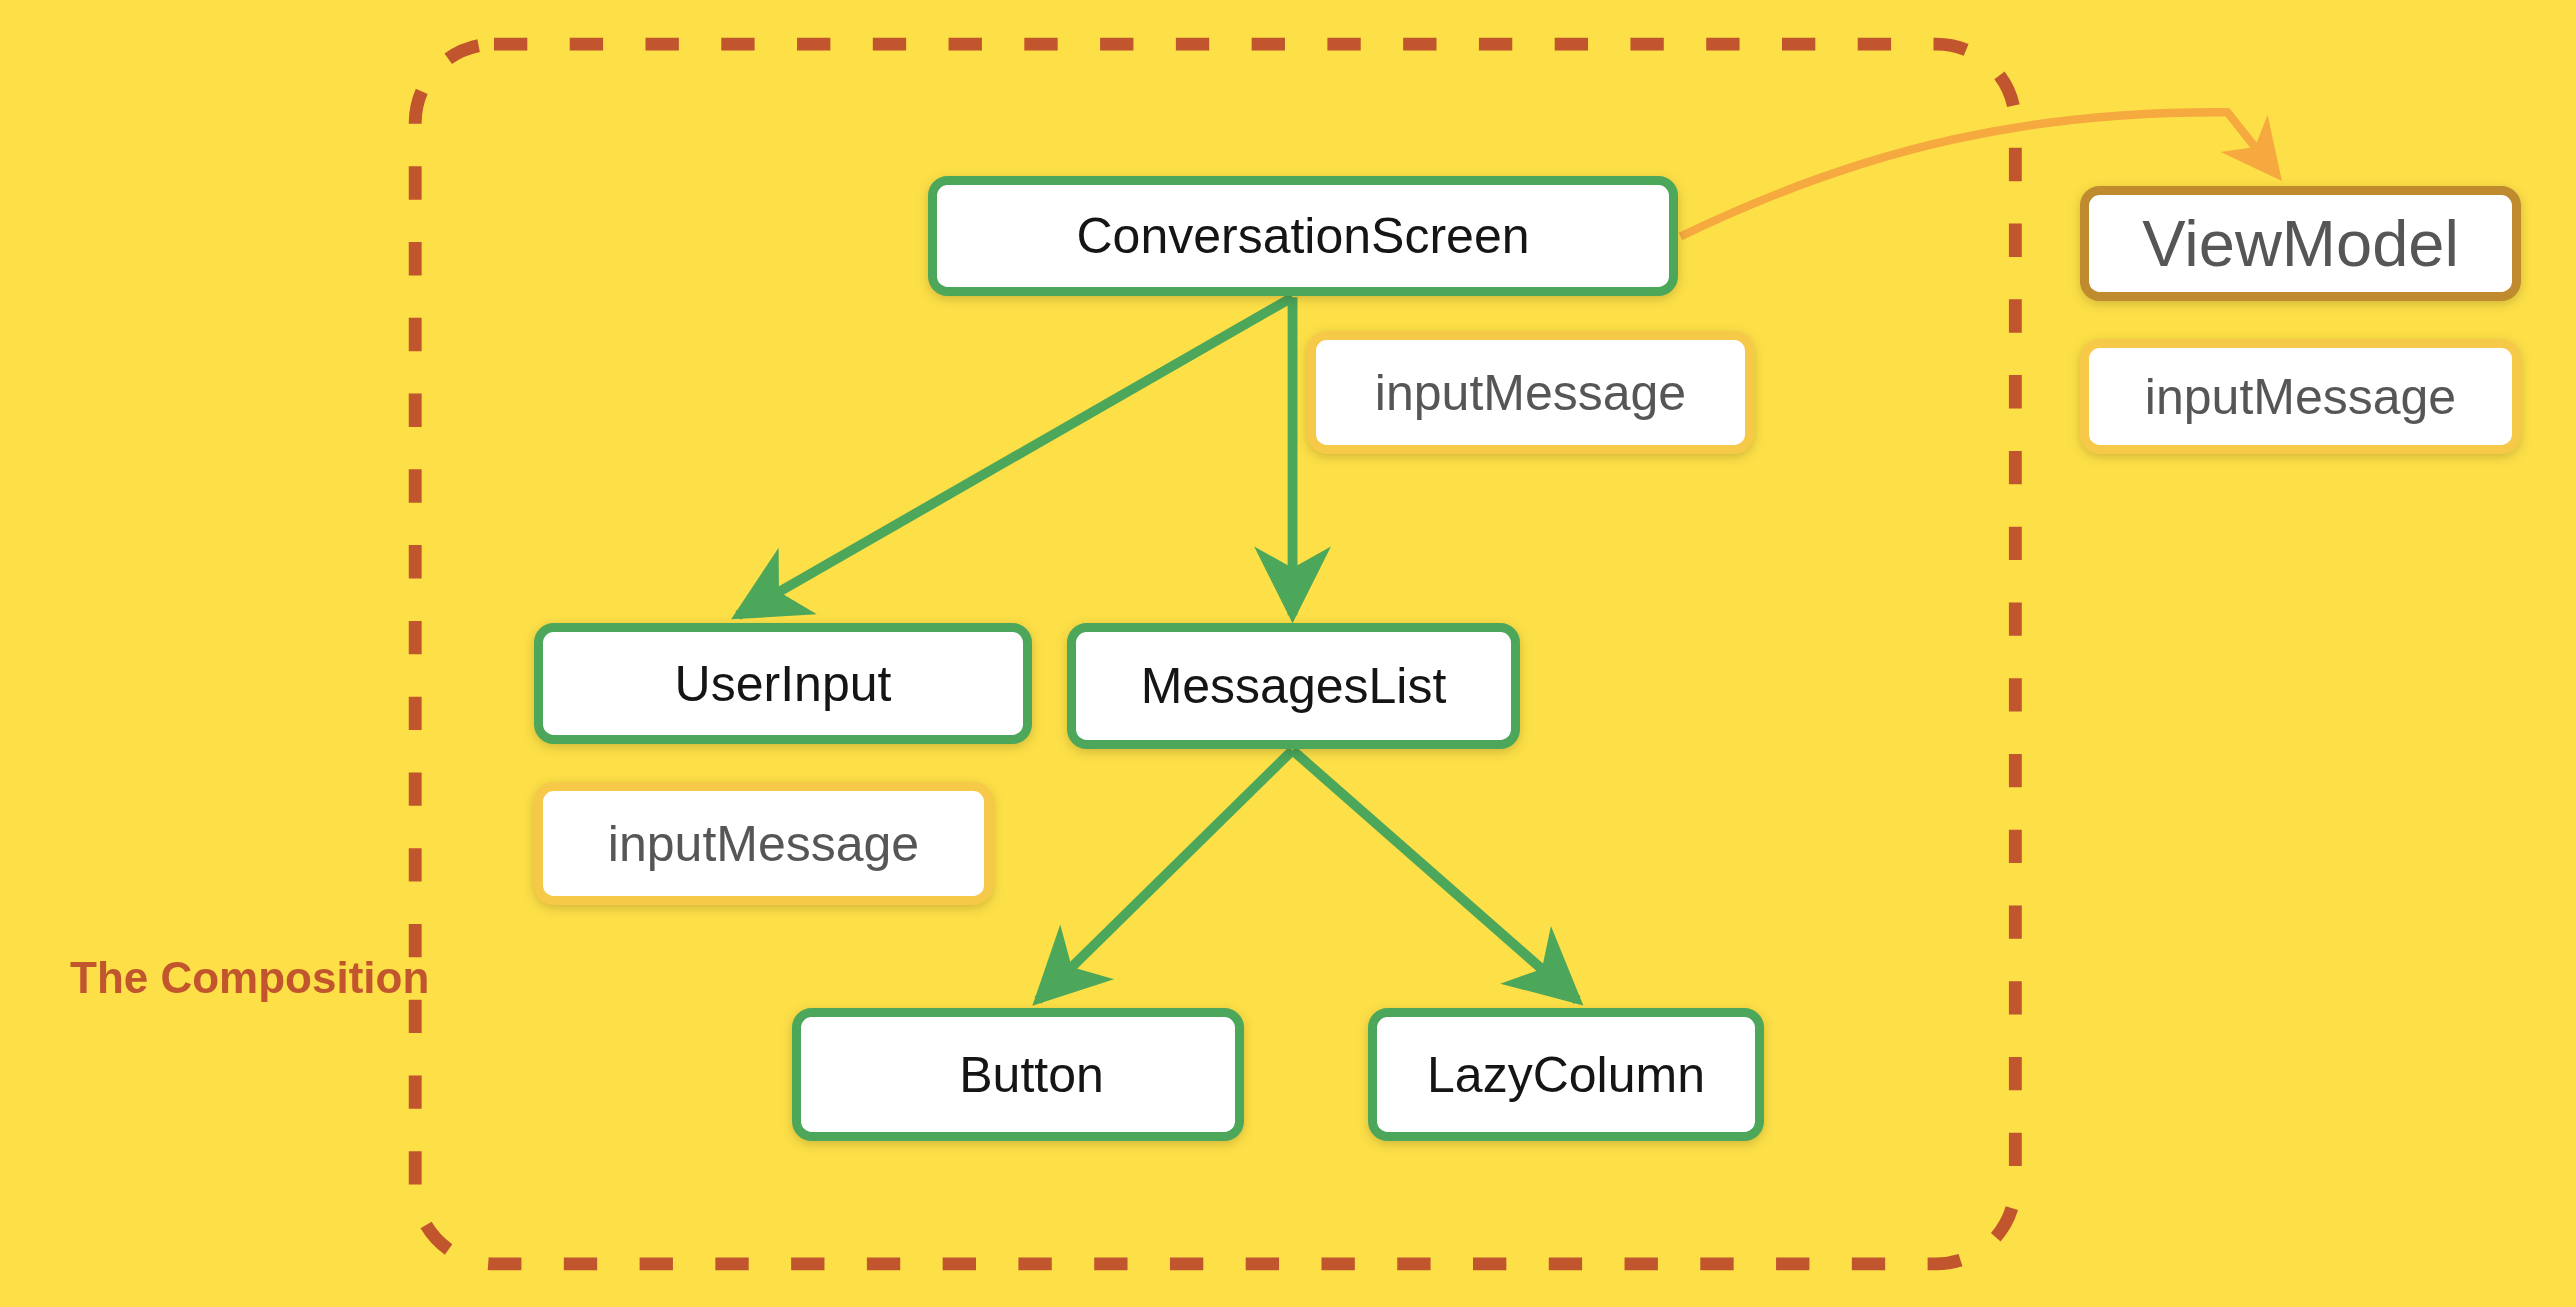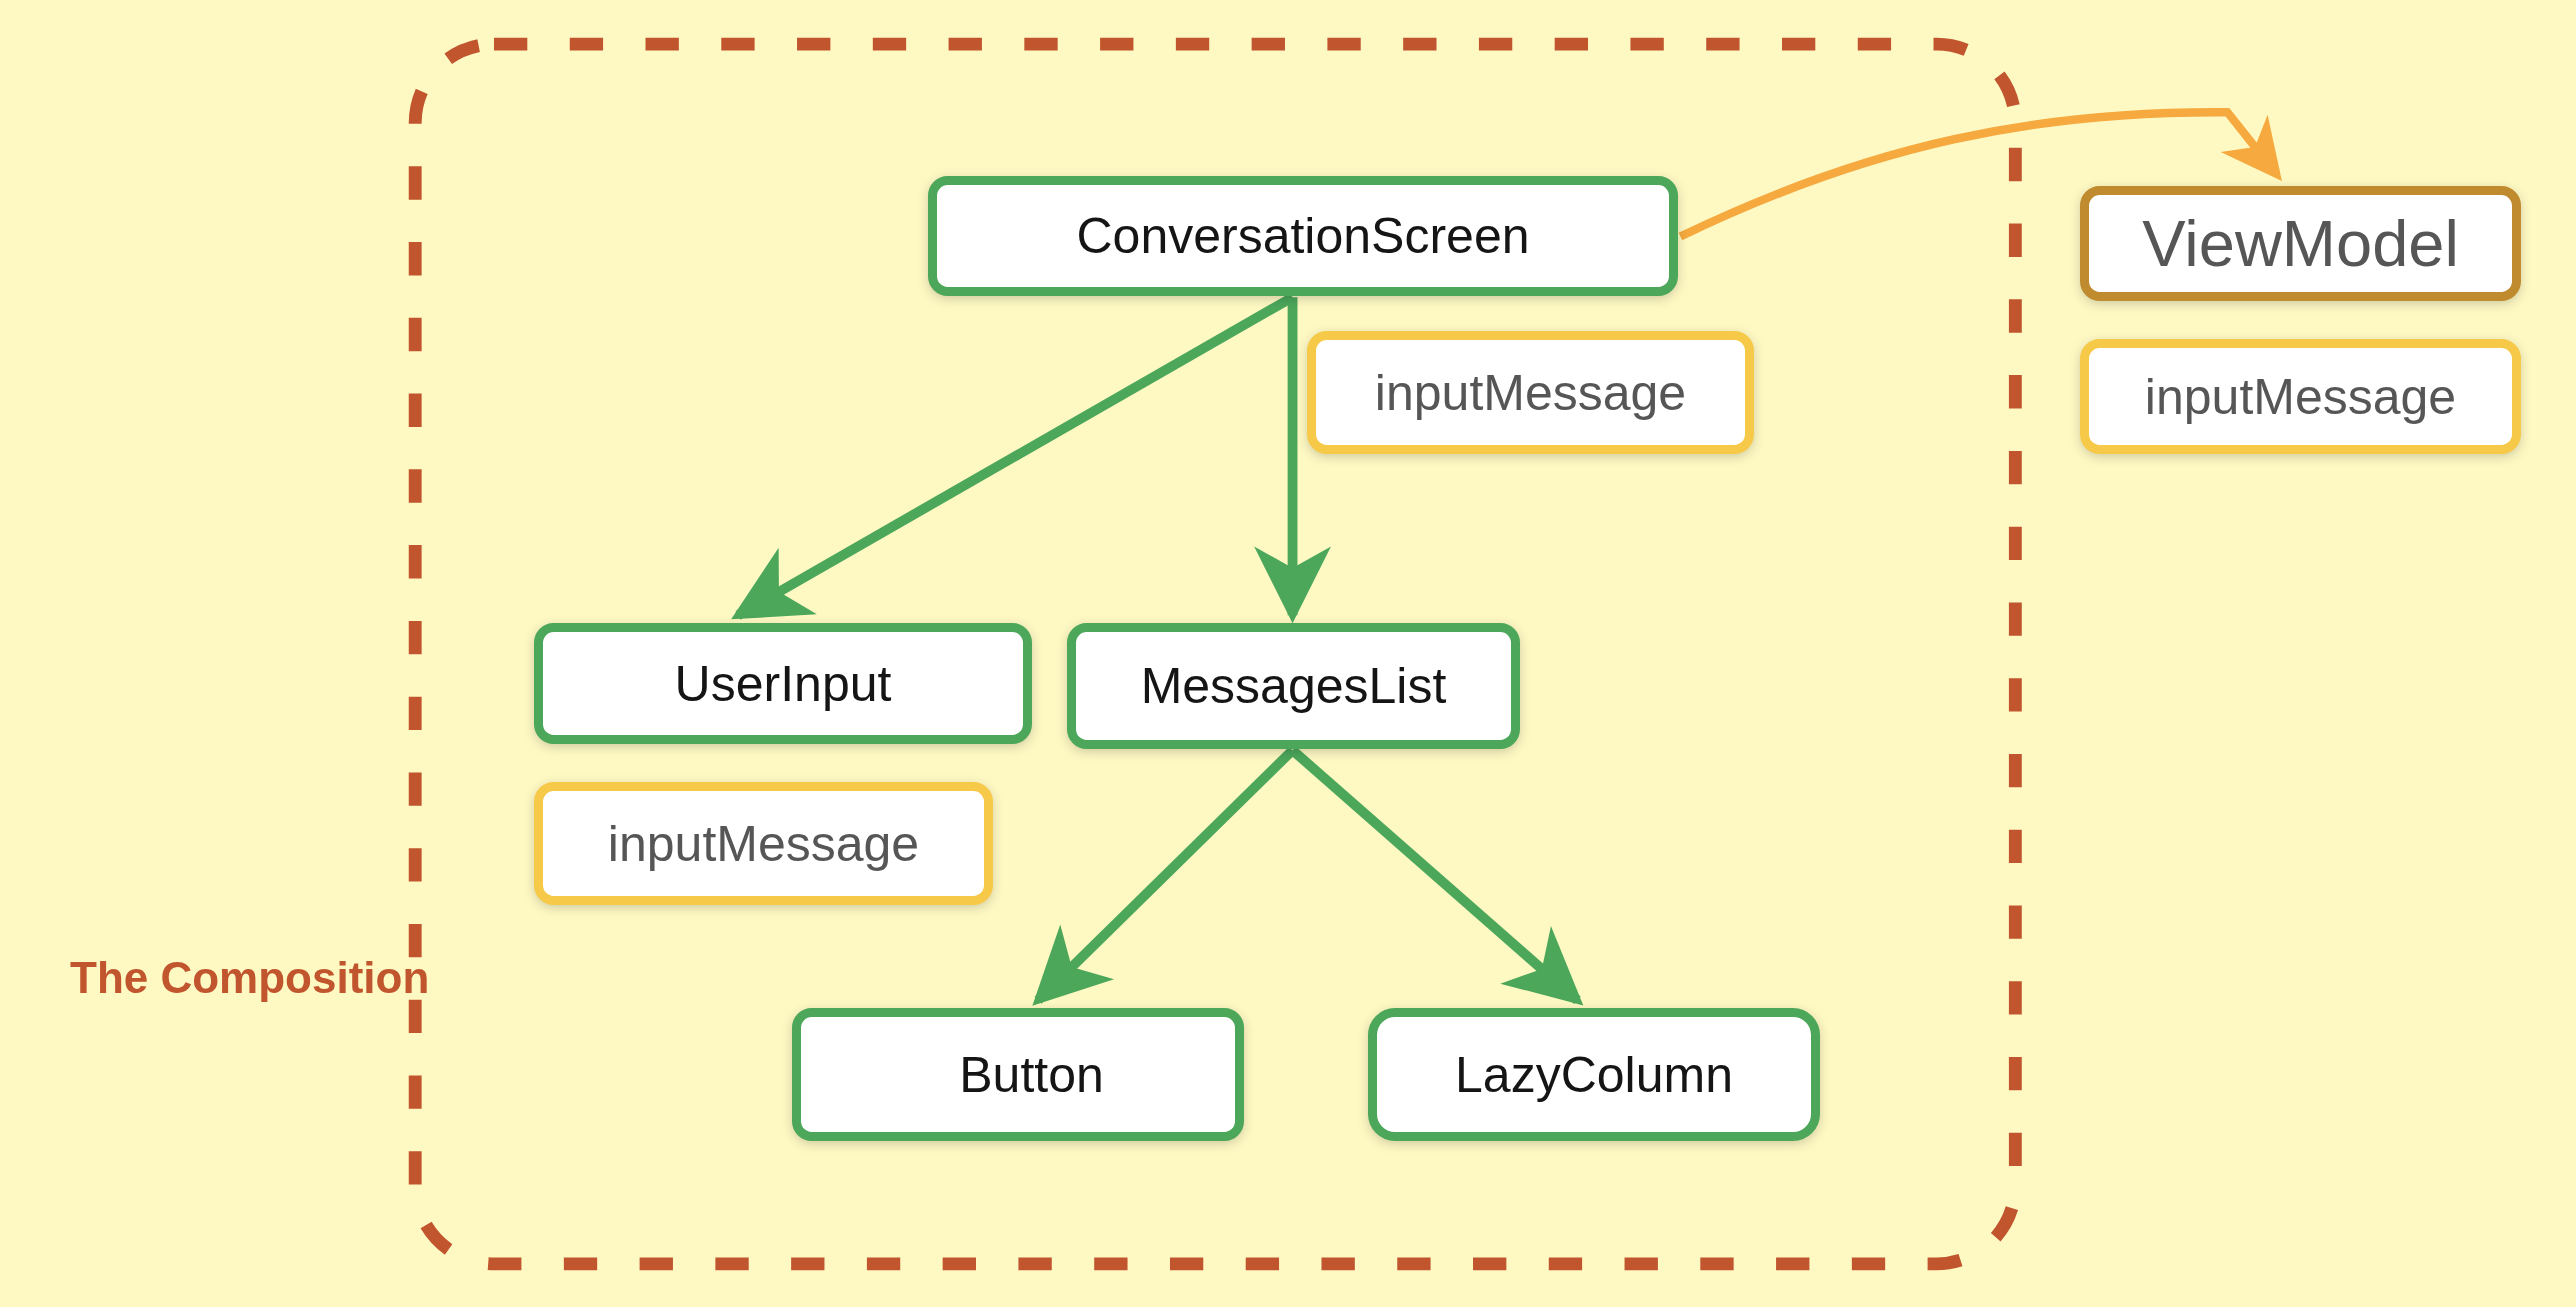--- a/index.html
+++ b/index.html
@@ -7,21 +7,21 @@
     padding: 0;
     background: #ffffff;
   }
   body {
     font-family: "Liberation Sans", sans-serif;
   }
   #stage {
     position: relative;
     width: 2576px;
     height: 1308px;
-    background: #fef9c3;
+    background: #fde047;
     overflow: hidden;
   }
   #wires {
     position: absolute;
     left: 0; top: 0;
     width: 2576px;
     height: 1308px;
     pointer-events: none;
   }
   .node {
@@ -122,20 +122,20 @@
   </div>
 
   <div class="node node-composable" style="left:1067px; top:623px; width:453px; height:126px;text-align:center;">
     <span class="label">MessagesList</span>
   </div>
 
   <div class="node node-composable" style="left:792px; top:1008px; width:452px; height:133px;padding-left:27px;">
     <span class="label">Button</span>
   </div>
 
-  <div class="node node-composable" style="left:1368px; top:1008px; width:452px; height:133px;border-radius:27px;">
+  <div class="node node-composable" style="left:1368px; top:1008px; width:396px; height:133px;">
     <span class="label">LazyColumn</span>
   </div>
 
   <div class="boundary-caption" style="left:70px; top:956px;">The Composition</div>
 
 </div>
 
 
 </body></html>

